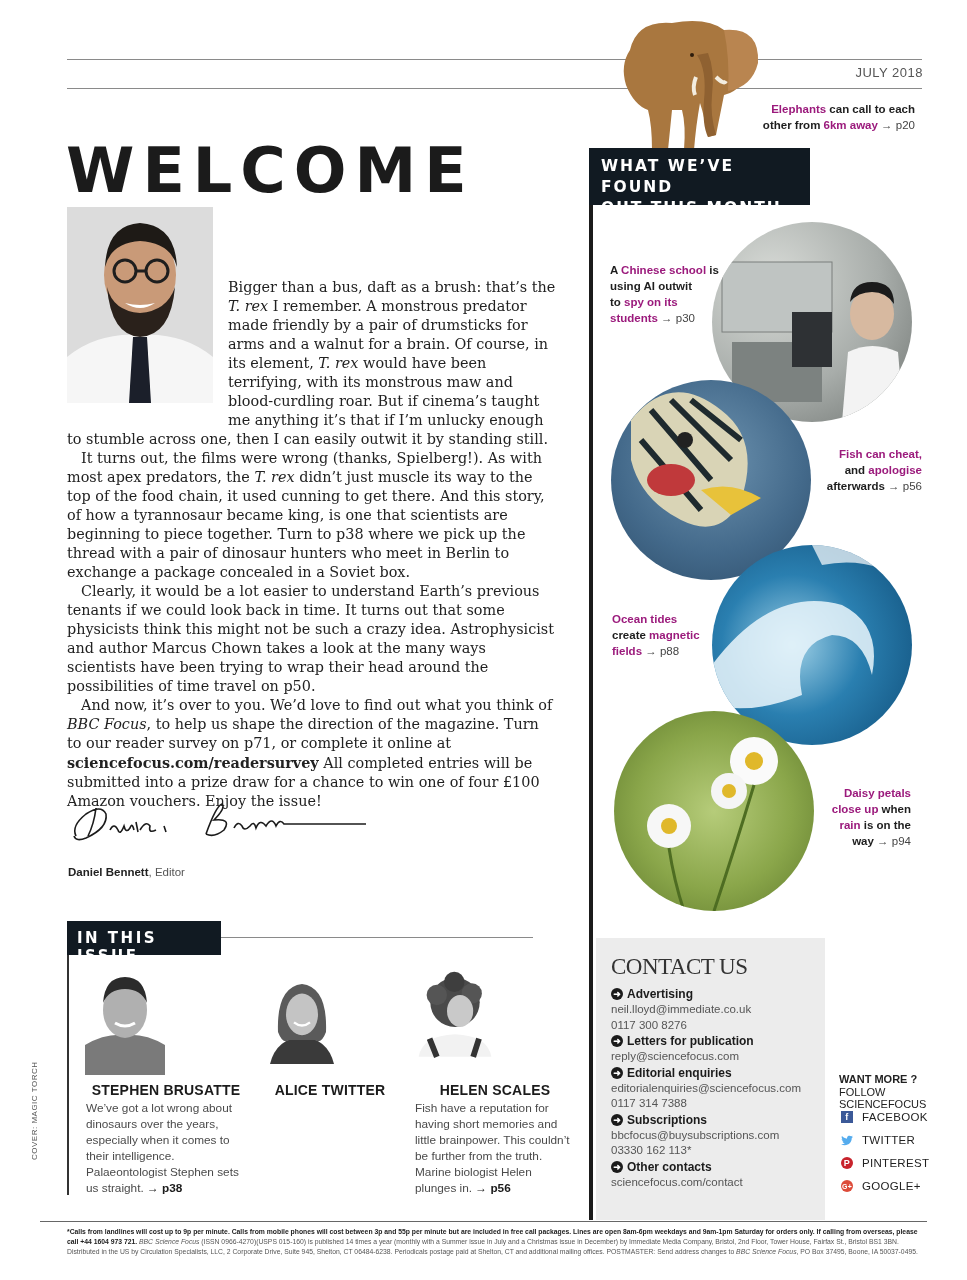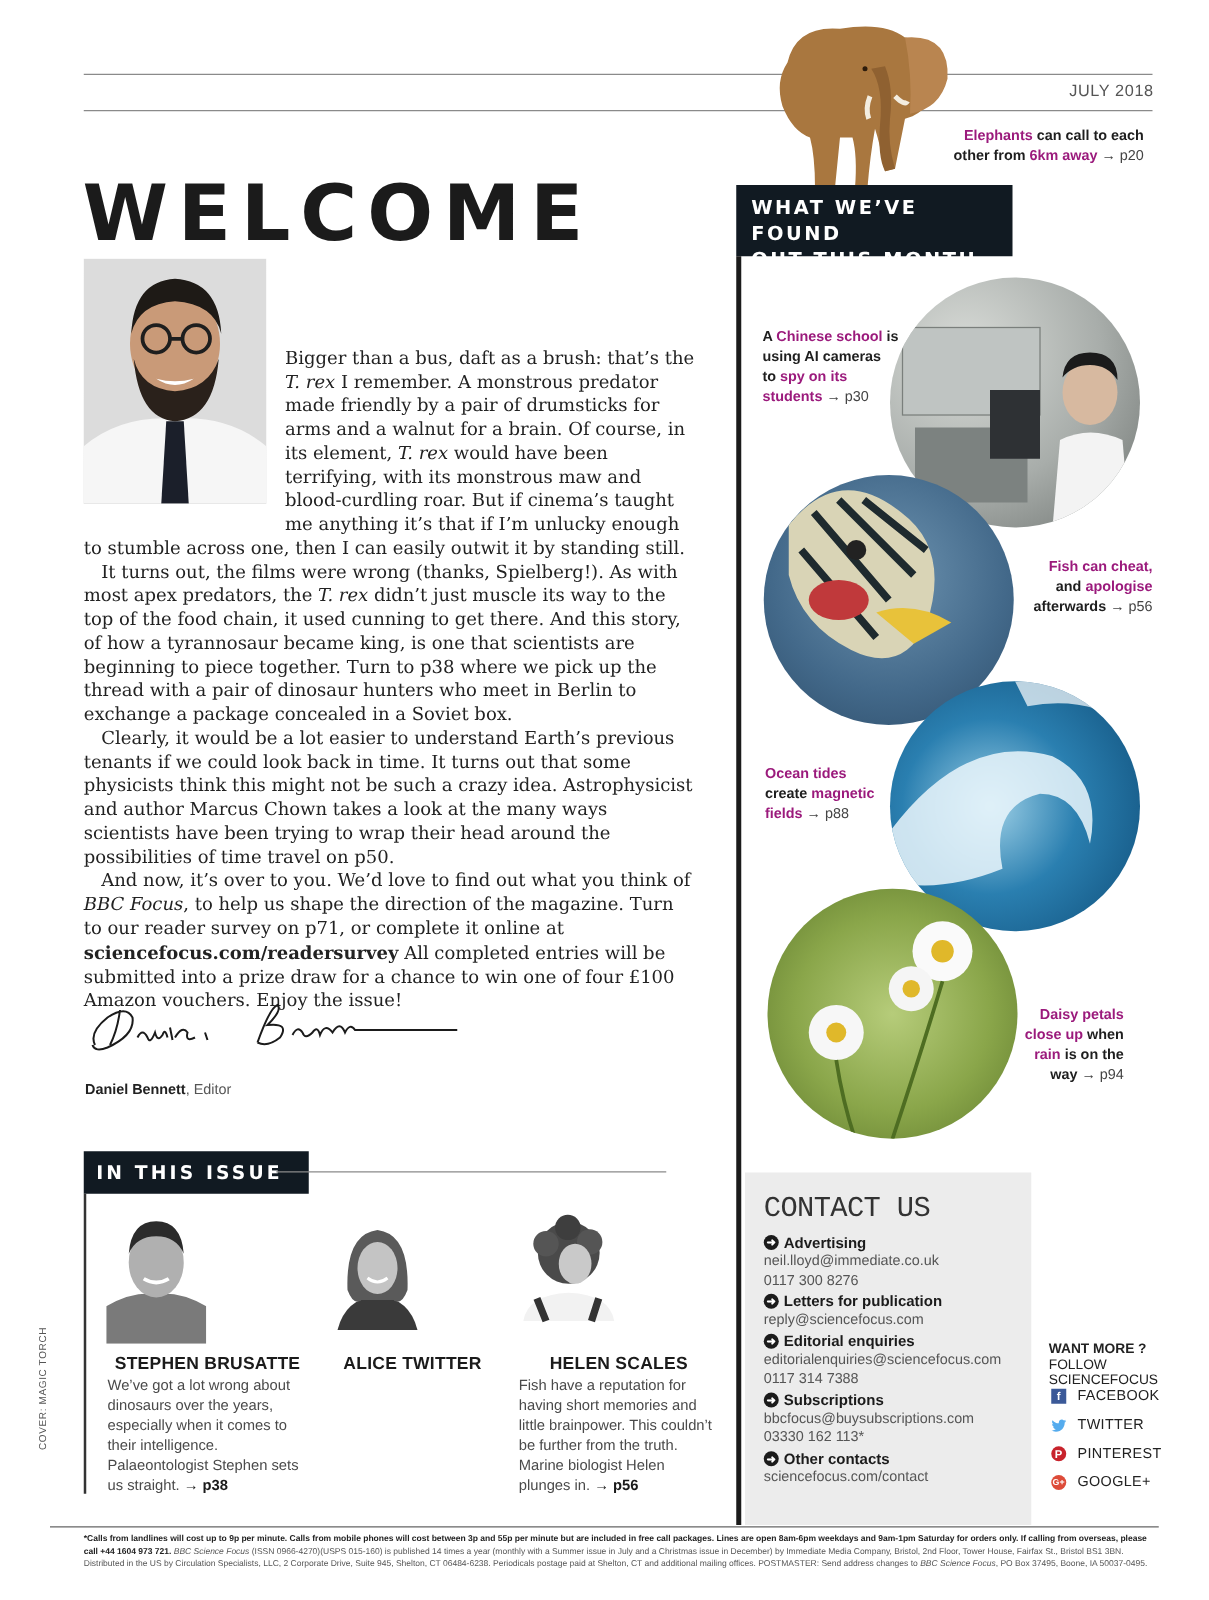--- a/index.html
+++ b/index.html
@@ -22,42 +22,42 @@
   .float-spacer { float: left; width: 161px; height: 190px; }
   .body-text .it { font-style: italic; }
   .body-text .b { font-weight: bold; }
 
   .signature { position: absolute; left: 66px; top: 796px; width: 300px; height: 50px; }
   .editor-credit { position: absolute; left: 68px; top: 866px; font-size: 11.5px; color: #222; }
   .editor-credit b { font-weight: bold; }
   .editor-credit span.role { color: #555; }
 
   
-  .iti-box { position: absolute; left: 67px; top: 921px; width: 180px; height: 34px; background: #111a22; color: #fff; font-family: "DejaVu Sans", sans-serif; font-weight: bold; font-size: 15px; letter-spacing: 2.5px; padding: 8px 0 0 10px; }
+  .iti-box { position: absolute; left: 67px; top: 921px; width: 154px; height: 34px; background: #111a22; color: #fff; font-family: "DejaVu Sans", sans-serif; font-weight: bold; font-size: 15px; letter-spacing: 2.5px; padding: 8px 0 0 10px; }
   .iti-vline { position: absolute; left: 67px; top: 955px; width: 2px; height: 240px; background: #333; }
   .iti-rule { position: absolute; left: 221px; top: 937px; width: 312px; height: 1px; background: #8a8a8a; }
   .contrib-photo { position: absolute; width: 80px; height: 110px; }
   .contrib { position: absolute; top: 1082px; width: 160px; }
   .contrib .name { font-weight: bold; font-size: 14px; letter-spacing: 0.2px; color: #1b1b1b; margin-bottom: 2px; text-align: center; }
   .contrib .desc { font-size: 11.8px; line-height: 16px; color: #4a4a4a; }
   .contrib .pg { color: #1b1b1b; font-weight: bold; }
   .cover-credit { position: absolute; left: 30px; top: 1160px; font-size: 8px; color: #555; transform: rotate(-90deg); transform-origin: left top; letter-spacing: 0.5px; }
 
   
   .vline-right { position: absolute; left: 589px; top: 205px; width: 4px; height: 1015px; background: #1b1b1b; }
   .found-box { position: absolute; left: 589px; top: 148px; width: 221px; height: 57px; background: #111a22; color: #fff; font-family: "DejaVu Sans", sans-serif; font-weight: bold; font-size: 15.5px; letter-spacing: 2px; line-height: 21px; padding: 8px 0 0 12px; }
   .fact { position: absolute; font-size: 11.5px; font-weight: bold; line-height: 16px; color: #1e1e1e; }
   .fact .hl { color: #9b1a7c; }
   .fact .pg { font-weight: normal; color: #444; }
   .fact.right { text-align: right; }
   .circle { position: absolute; border-radius: 50%; overflow: hidden; }
 
   
   .contact-box { position: absolute; left: 596px; top: 938px; width: 229px; height: 282px; background: #ececec; padding: 16px 0 0 15px; }
-  .contact-title { font-size: 23px; font-weight: normal; letter-spacing: -0.5px; color: #333; margin-bottom: 6px; font-family: Liberation Mono, monospace; font-weight: 200; }
+  .contact-title { font-size: 23px; font-weight: normal; letter-spacing: -0.5px; color: #333; margin-bottom: 6px; font-family: Liberation Serif, serif; font-weight: 200; }
   .c-head { display: flex; align-items: center; font-weight: bold; font-size: 12px; color: #1b1b1b; line-height: 16px; }
   .c-arrow { width: 12px; height: 12px; border-radius: 50%; background: #1b1b1b; color: #fff; font-size: 9px; line-height: 12px; text-align: center; margin-right: 4px; }
   .c-line { font-size: 11.5px; color: #555; line-height: 15.5px; }
 
   .wantmore { position: absolute; left: 839px; top: 1063px; font-size: 11px; line-height: 12.5px; color: #222; margin-top: 10px; }
   .wantmore b { font-weight: bold; }
   .social { position: absolute; left: 841px; font-size: 11.5px; color: #222; display: flex; align-items: center; letter-spacing: 0.3px; }
   .social .ic { width: 12px; height: 12px; margin-right: 9px; display: inline-flex; align-items: center; justify-content: center; color: #fff; font-size: 9px; font-weight: bold; }
 
   
@@ -168,21 +168,21 @@
 <div class="circle" style="left:712px; top:222px; width:200px; height:200px; background: radial-gradient(circle at 30% 30%, #d9dcd8 0%, #a8adaa 55%, #6d726f 100%);">
   <svg width="200" height="200" viewBox="0 0 200 200">
     <rect x="10" y="40" width="110" height="70" fill="#bfc4c2" stroke="#7a7f7c"></rect>
     <rect x="20" y="120" width="90" height="60" fill="#7c8280"></rect>
     <rect x="80" y="90" width="40" height="55" fill="#2e3134"></rect>
     <ellipse cx="160" cy="92" rx="22" ry="26" fill="#d7b9a0"></ellipse>
     <path d="M138 80 Q140 60 160 60 Q182 60 182 82 Q174 70 160 70 Q146 70 138 80 Z" fill="#1b1b1b"></path>
     <path d="M130 200 L136 130 Q160 118 186 130 L192 200 Z" fill="#f3f3f3"></path>
   </svg>
 </div>
-<div class="fact" style="left:610px; top:262px;"><span>A </span><span class="hl">Chinese school</span><span> is</span><br><span>using AI cameras</span><br><span>to </span><span class="hl">spy on its</span><br><span class="hl">students</span><span class="pg"> → p30</span></div>
+<div class="fact" style="left:610px; top:262px;"><span>A </span><span class="hl">Chinese school</span><span> is</span><br><span>using AI outwit</span><br><span>to </span><span class="hl">spy on its</span><br><span class="hl">students</span><span class="pg"> → p30</span></div>
 
 <div class="circle" style="left:611px; top:380px; width:200px; height:200px; background: radial-gradient(circle at 50% 40%, #6d93b0 0%, #43698a 60%, #2e4e6b 100%);">
   <svg width="200" height="200" viewBox="0 0 200 200">
     <path d="M20 40 Q60 -10 110 30 Q150 60 130 120 Q110 160 70 140 Q30 120 20 80 Z" fill="#d9d4b6"></path>
     <path d="M40 30 L100 100 M60 20 L120 80 M30 60 L90 130 M80 20 L130 60" stroke="#1e2a2e" stroke-width="6"></path>
     <path d="M90 110 Q120 100 150 118 L120 135 Z" fill="#e8c23a"></path>
     <ellipse cx="60" cy="100" rx="24" ry="16" fill="#c0393b"></ellipse>
     <ellipse cx="74" cy="60" rx="8" ry="8" fill="#222"></ellipse>
   </svg>
 </div>
@@ -206,21 +206,21 @@
         <circle r="18" fill="#f5f5f5"></circle>
         <circle r="7" fill="#e0b82a"></circle>
       </g>
     <g transform="translate(55,115)">
         <circle r="22" fill="#f7f7f7"></circle>
         <circle r="8" fill="#e0b82a"></circle>
       </g>
     <path d="M55 137 Q60 170 70 200 M140 74 Q120 140 100 200" stroke="#4e6d22" stroke-width="3" fill="none"></path>
   </svg>
 </div>
-<div class="fact right" style="right:68px; top:785px;margin-top:19px;"><span class="hl">Daisy petals</span><br><span class="hl">close up</span><span> when</span><br><span class="hl">rain</span><span> is on the</span><br><span>way</span><span class="pg"> → p94</span></div>
+<div class="fact right" style="right:56px; top:785px;"><span class="hl">Daisy petals</span><br><span class="hl">close up</span><span> when</span><br><span class="hl">rain</span><span> is on the</span><br><span>way</span><span class="pg"> → p94</span></div>
 
 <div class="contact-box">
   <div class="contact-title">CONTACT US</div>
   <div id="contact-sections">
       <div class="c-head">
         <span class="c-arrow">➜</span>
         <span>Advertising</span>
       </div>
       <div class="c-line">neil.lloyd@immediate.co.uk</div>
       <div class="c-line">0117 300 8276</div>

